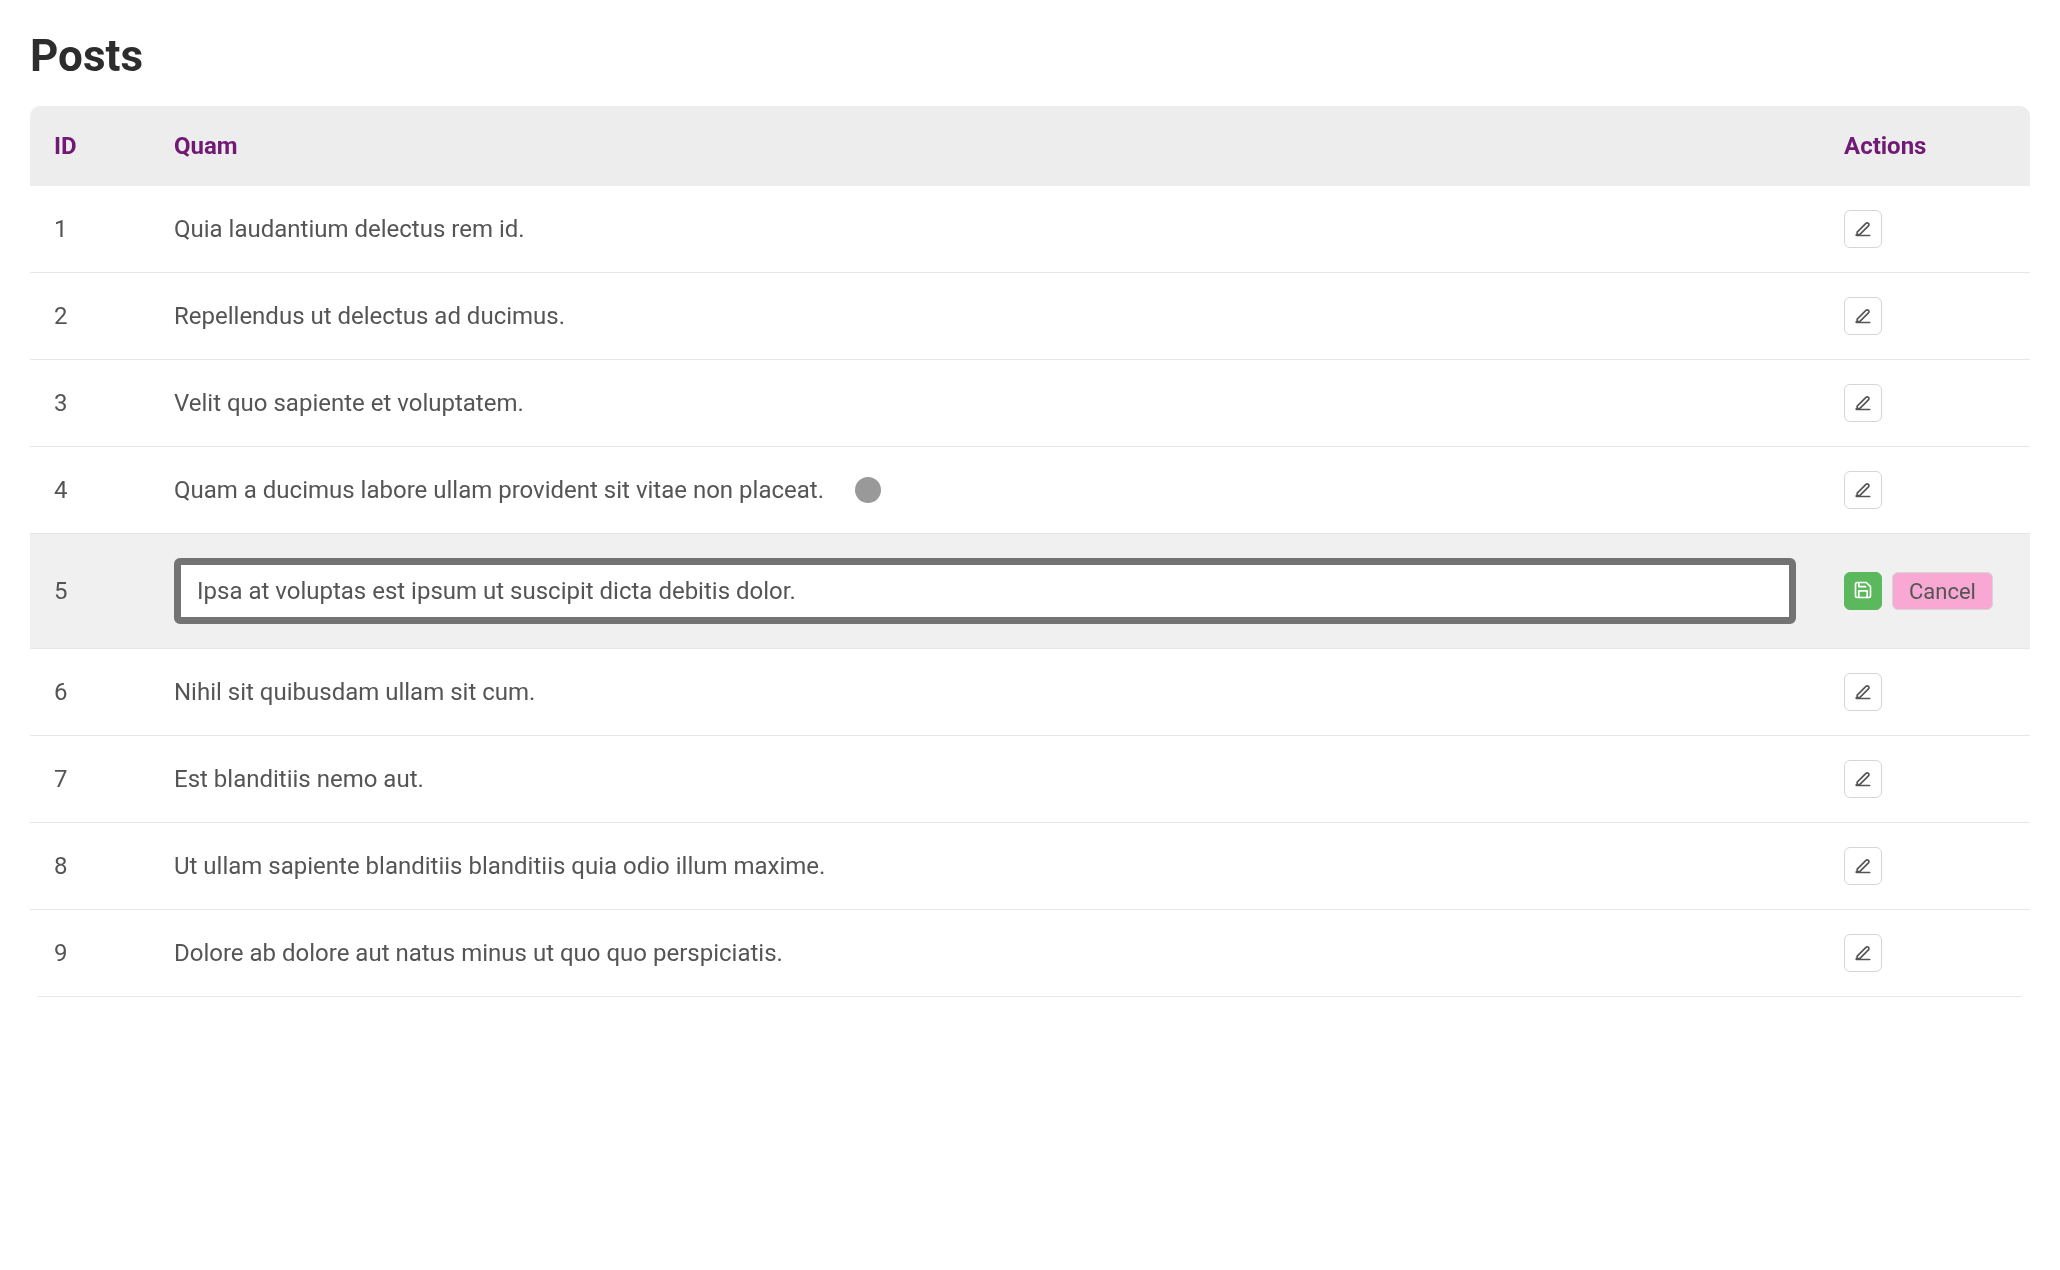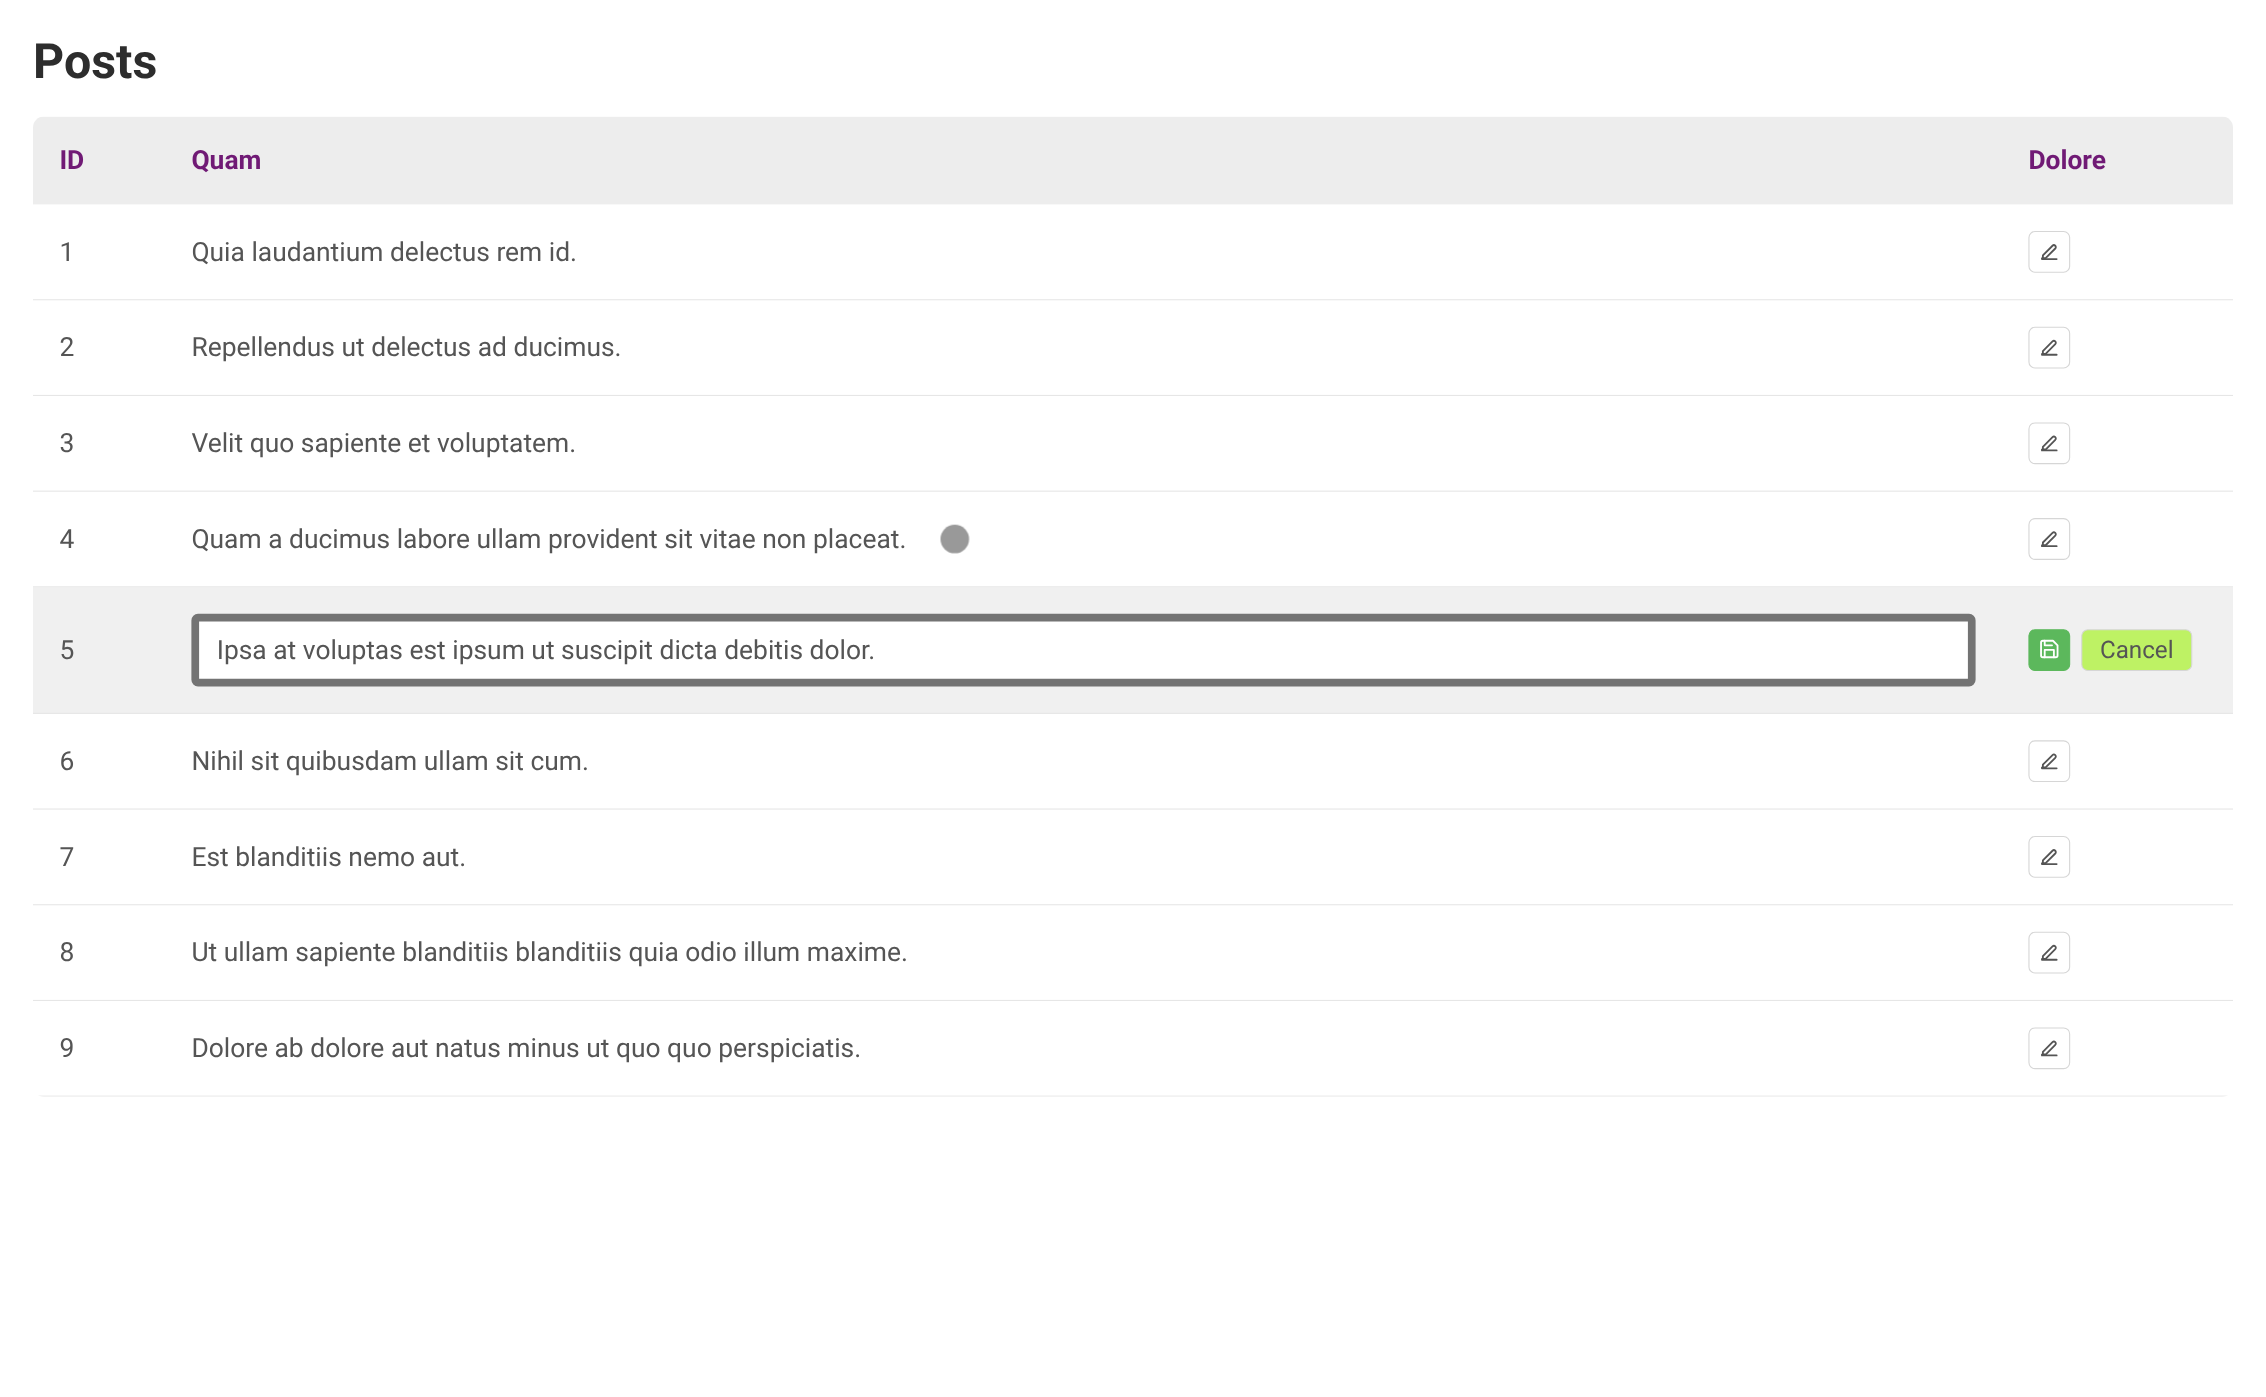--- a/index.html
+++ b/index.html
@@ -86,21 +86,21 @@
     }
     .icon-btn.save svg { stroke: #fff; fill: none; }
     .cancel-btn {
       display: inline-flex;
       align-items: center;
       justify-content: center;
       height: 38px;
       padding: 0 16px;
       border: 1px solid #d6d6d6;
       border-radius: 6px;
-      background: #bef264;
+      background: #f9a8d4;
       cursor: pointer;
       font-size: 22px;
       color: #555;
       font-family: inherit;
     }
     .cursor-dot {
       position: fixed;
       width: 26px;
       height: 26px;
       border-radius: 50%;
@@ -113,21 +113,21 @@
 <body>
 
 <h1 class="page-title">Posts</h1>
 
 <div class="table-wrap">
   <table>
     <thead>
       <tr>
         <th class="col-id">ID</th>
         <th class="col-title">Quam</th>
-        <th class="col-actions">Dolore</th>
+        <th class="col-actions">Actions</th>
       </tr>
     </thead>
     <tbody id="posts-tbody">
         <tr>
           <td class="col-id">1</td>
           <td class="col-title">Quia laudantium delectus rem id.</td>
           <td class="col-actions">
             <div class="action-group">
               <button class="icon-btn">
                 <span><svg viewBox="0 0 24 24" fill="none" stroke-width="2" stroke-linecap="round" stroke-linejoin="round">

